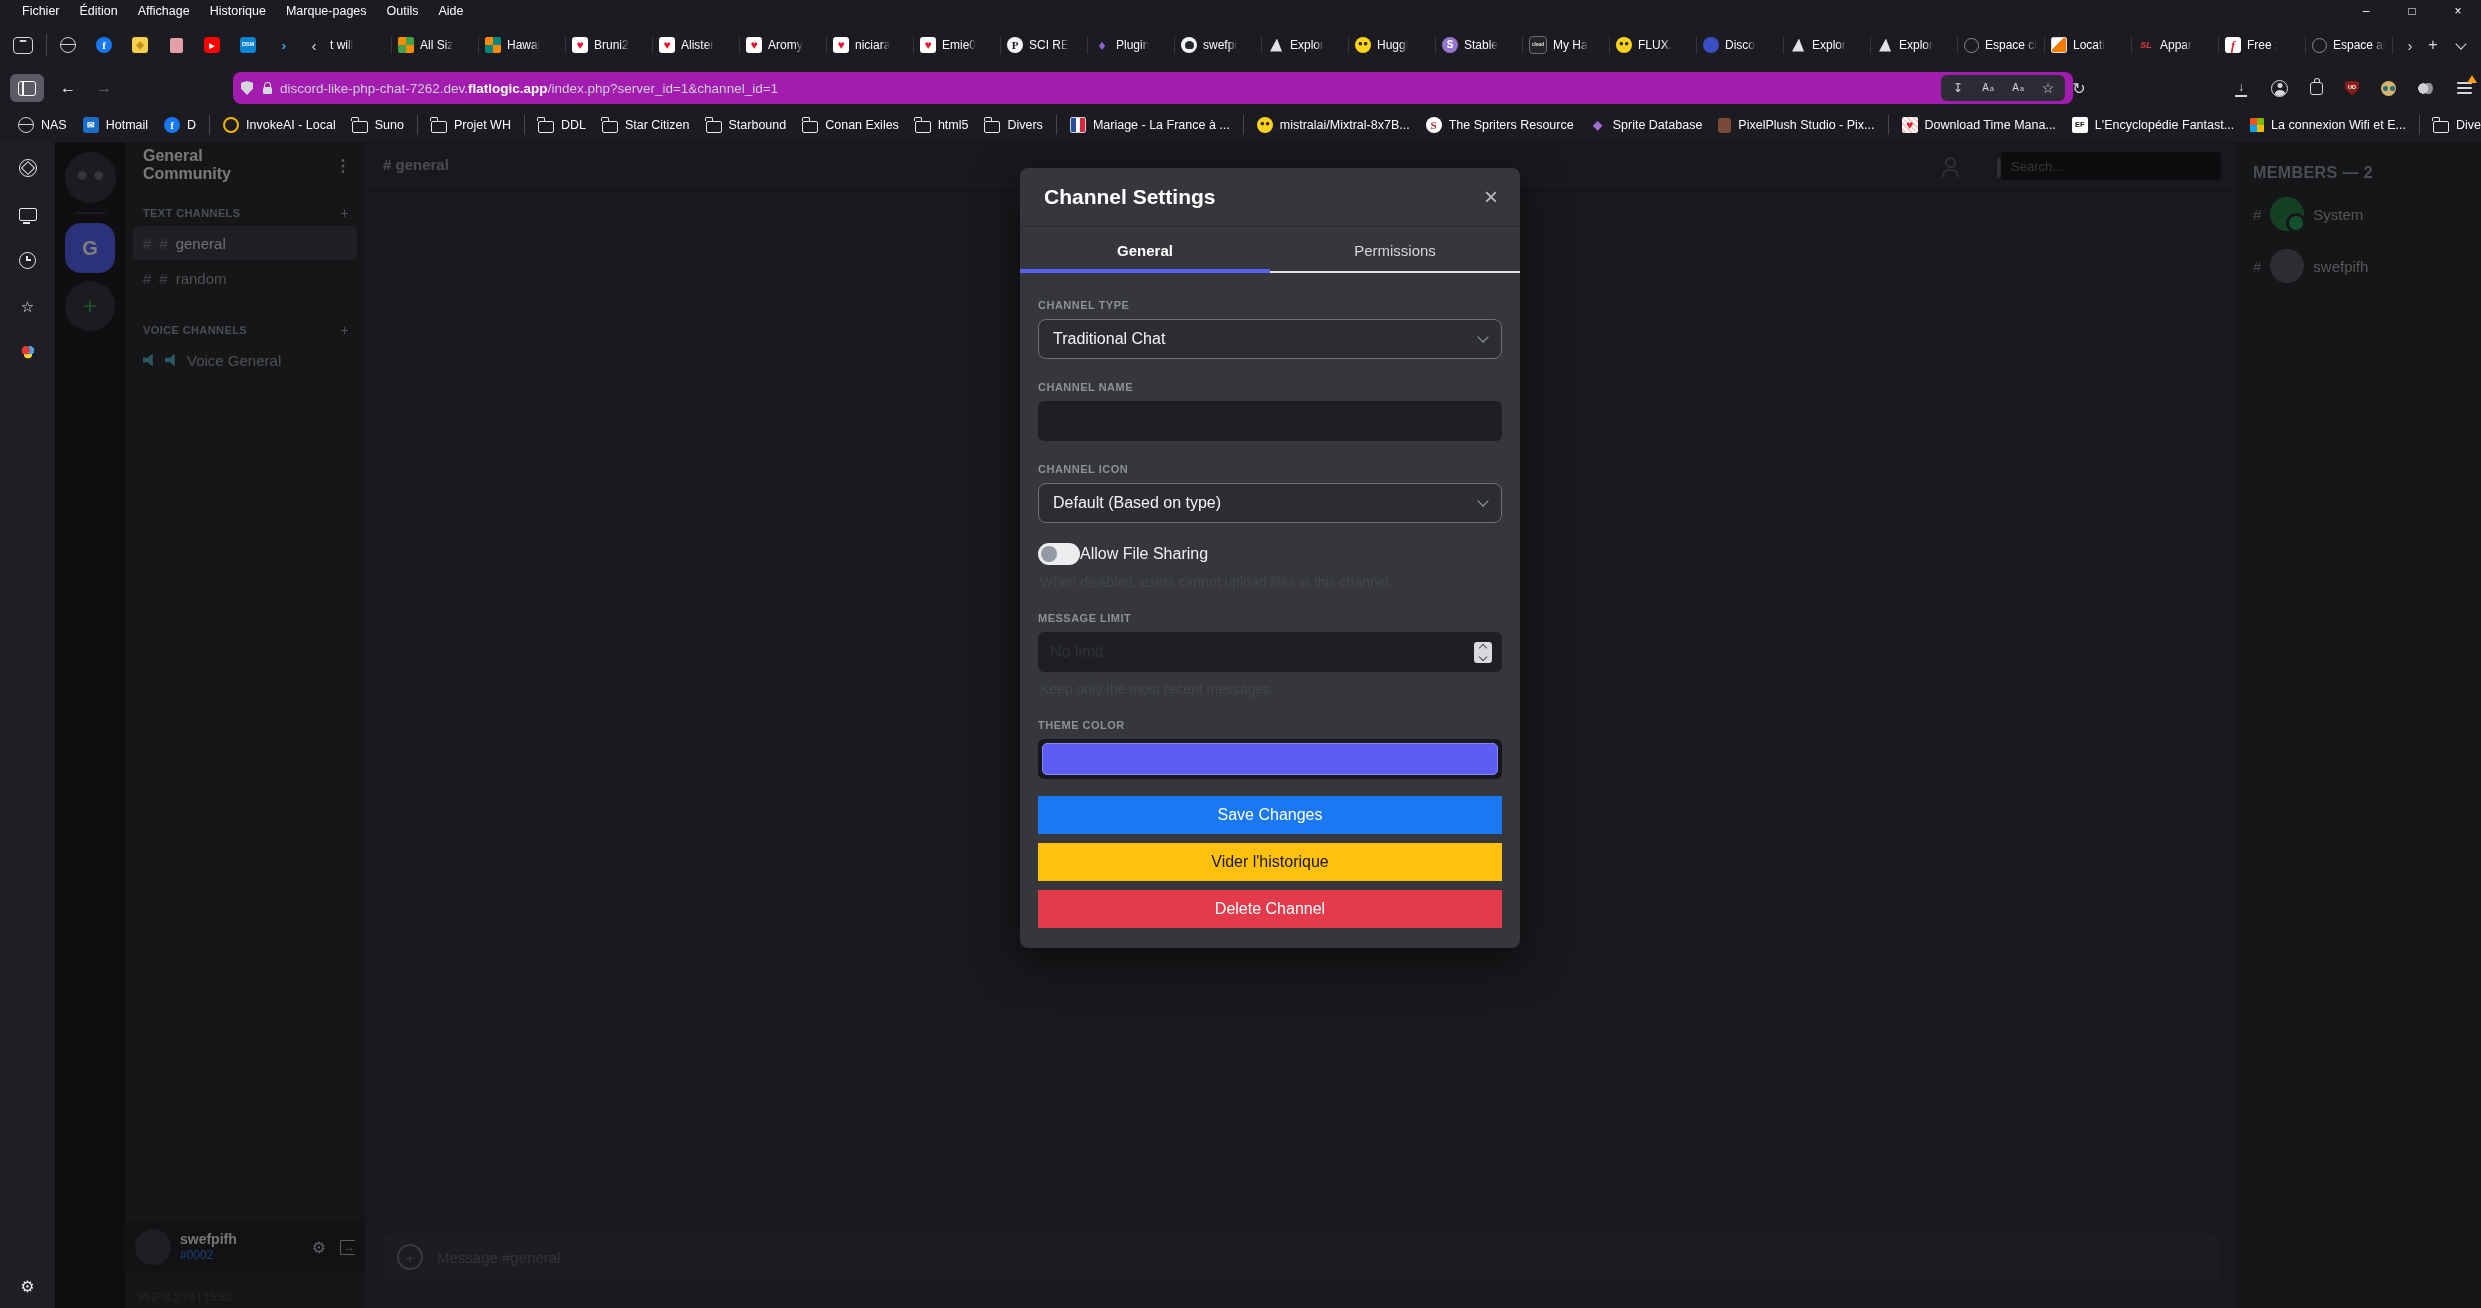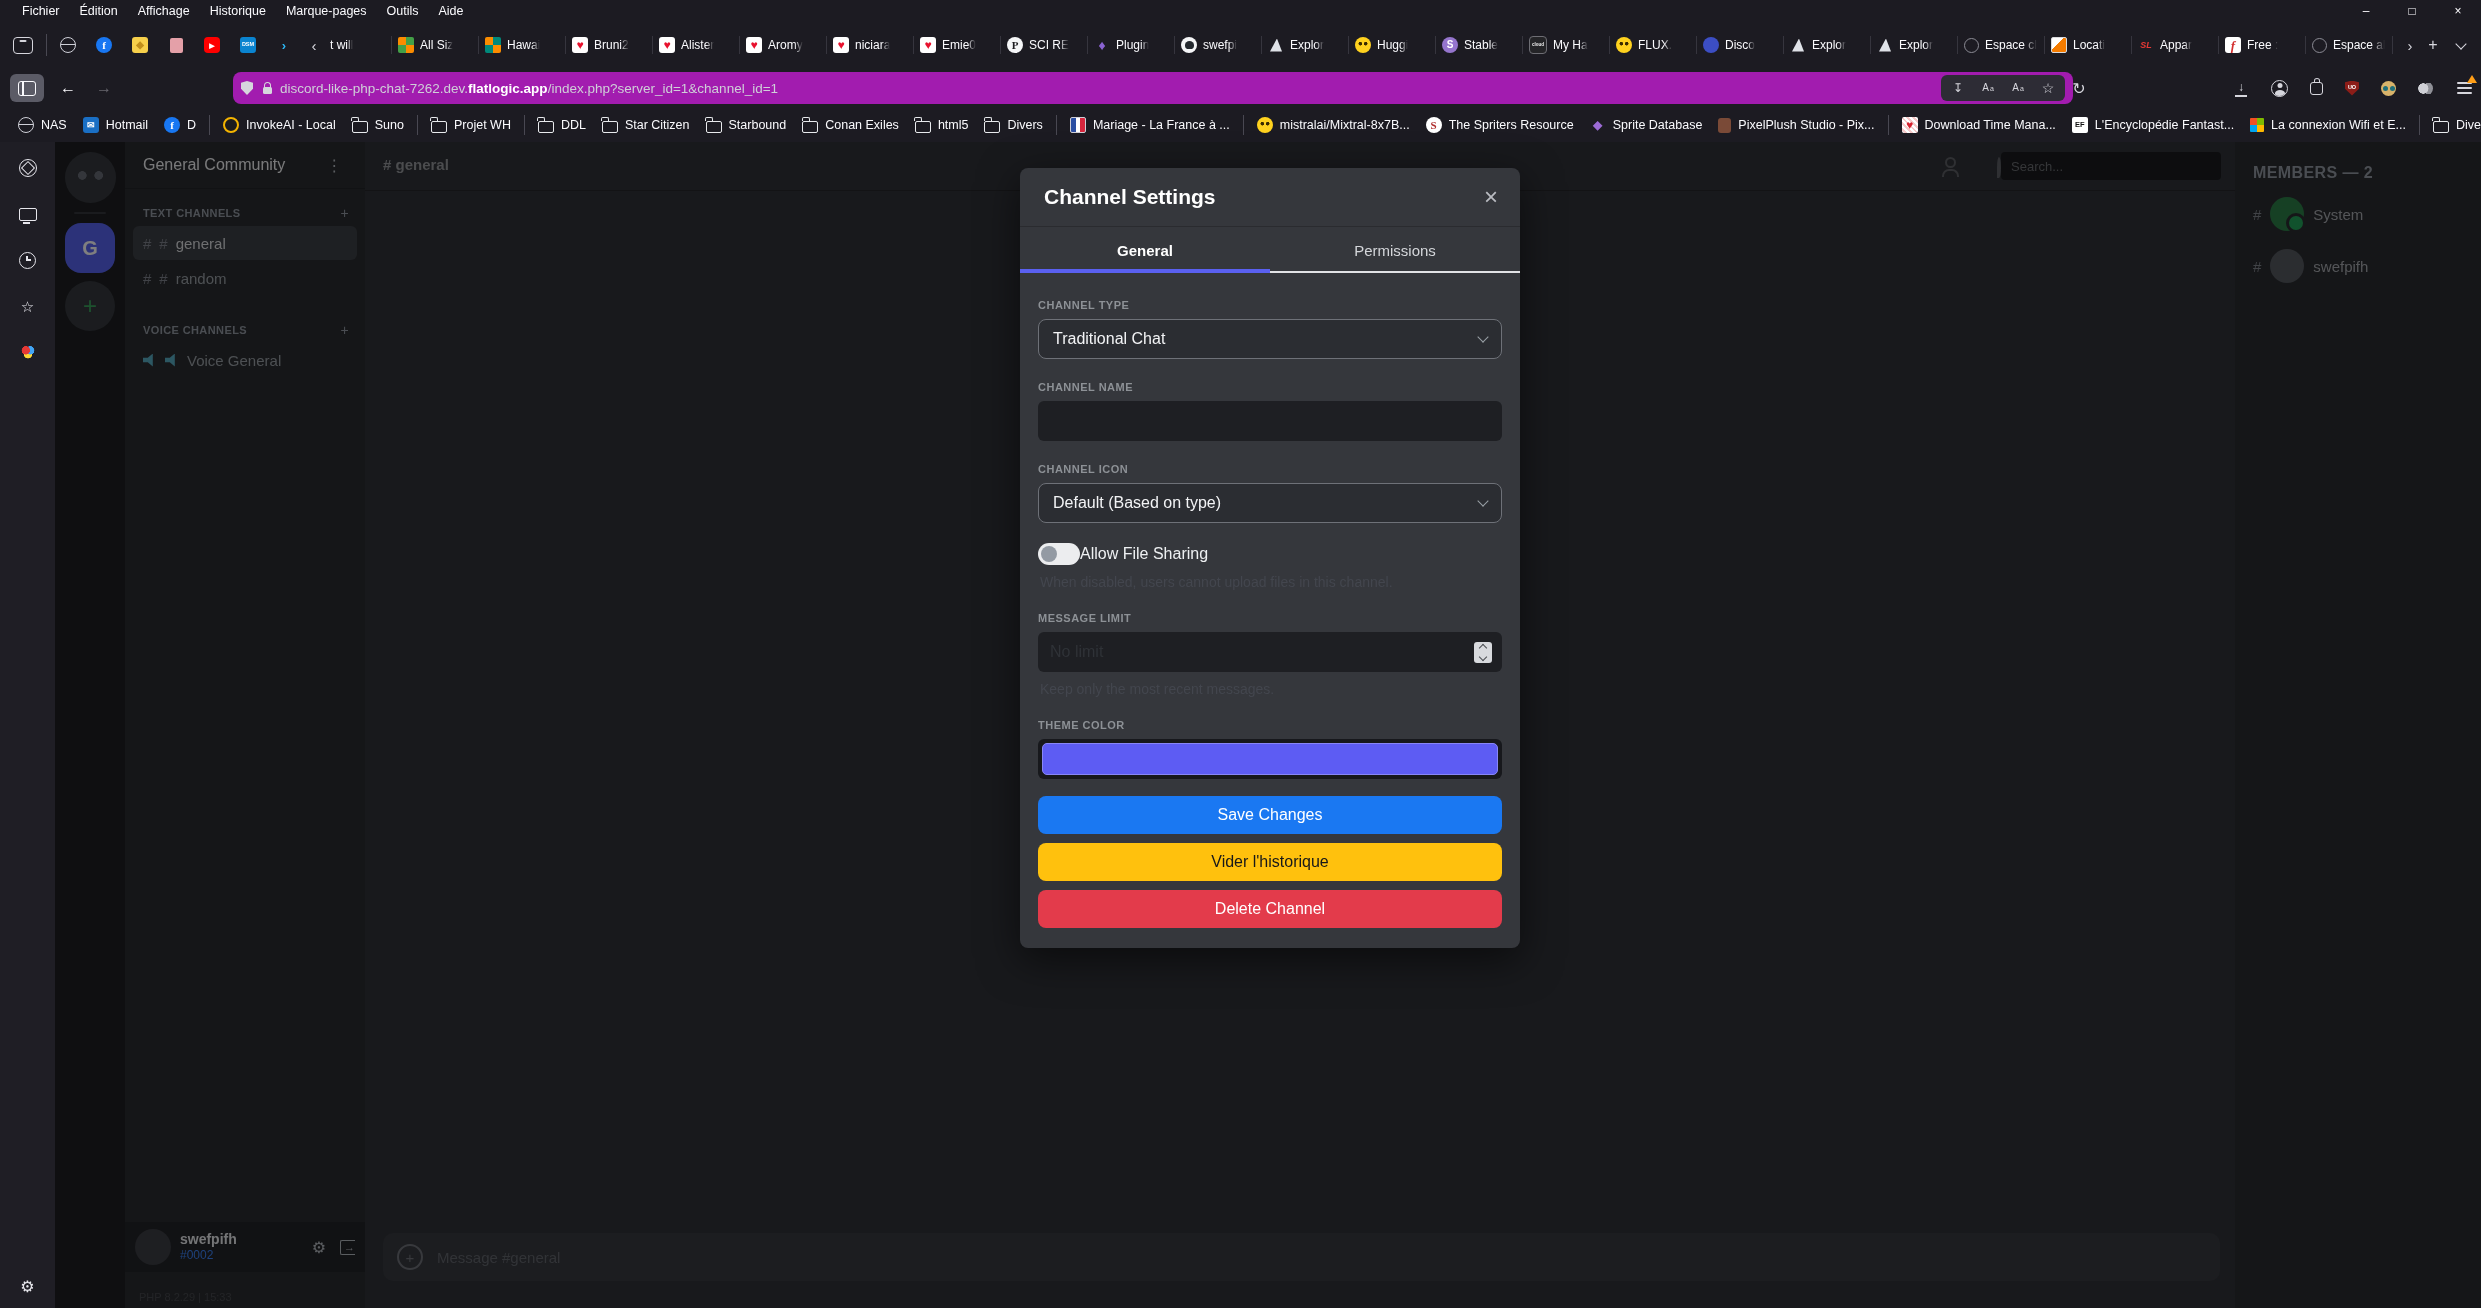--- a/index.html
+++ b/index.html
@@ -62,21 +62,21 @@
   
   .rail{position:absolute;left:0;top:0;width:70px;height:100%;background:#1e1f22;display:flex;flex-direction:column;align-items:center;}
   .discord-ava{width:51px;height:51px;border-radius:50%;background:#36393f;margin-top:10px;
     background-image:radial-gradient(circle at 34% 46%,#686d76 4px,transparent 4.6px),radial-gradient(circle at 66% 46%,#686d76 4px,transparent 4.6px);}
   .rail-divider{width:32px;height:2px;background:#35363c;border-radius:1px;margin:9px 0;}
   .server-tile{width:50px;height:50px;border-radius:16px;display:flex;align-items:center;justify-content:center;font-size:20px;font-weight:bold;color:#fff;}
   .add-server{width:50px;height:50px;border-radius:50%;background:#36393f;margin-top:8px;display:flex;align-items:center;justify-content:center;color:#3ba55d;font-size:24px;font-weight:400;}
 
   
   .channels{position:absolute;left:70px;top:0;width:240px;height:100%;background:#2b2d31;}
-  .ch-header{height:46px;display:flex;align-items:center;padding:0 14px 0 18px;border-bottom:1px solid #222428;font-size:16px;font-weight:normal;color:#f2f3f5;gap:41px;}
+  .ch-header{height:46px;display:flex;align-items:center;padding:0 14px 0 18px;border-bottom:1px solid #222428;font-size:16px;font-weight:bold;color:#f2f3f5;gap:41px;}
   .kebab{color:#b5bac1;font-size:16px;}
   .ch-section{display:flex;align-items:center;justify-content:space-between;padding:16px 16px 4px 18px;font-size:11px;font-weight:bold;letter-spacing:.4px;color:#949ba4;}
   .ch-add{font-size:14px;font-weight:400;color:#949ba4;}
   .ch-row{margin:1px 8px;height:34px;display:flex;align-items:center;gap:8px;padding:0 10px;border-radius:6px;font-size:15px;color:#9aa0a6;}
   .ch-row.active{background:#3d4046;color:#dcdee1;}
   .ch-hash{color:#80848e;font-size:15px;}
   .speaker{width:14px;height:13px;background:#58aec5;clip-path:polygon(0 32%,34% 32%,70% 0,70% 100%,34% 68%,0 68%);flex:none;}
 
   .user-panel{position:absolute;bottom:36px;left:0;right:0;height:50px;background:#232428;display:flex;align-items:center;padding:0 10px;gap:9px;}
   .user-ava{width:36px;height:36px;border-radius:50%;background:#3c3e44;flex:none;}
@@ -131,21 +131,21 @@
   .spinbox i{width:5px;height:5px;border-right:1.5px solid #4a4d52;border-bottom:1.5px solid #4a4d52;}
   .spin-up{transform:rotate(-135deg);margin-top:2px;}
   .spin-down{transform:rotate(45deg);margin-bottom:2px;}
   .toggle-row{margin-top:20px;display:flex;align-items:center;}
   .toggle{position:relative;width:42px;height:22px;border-radius:12px;background:#ecedef;flex:none;}
   .toggle .knob{position:absolute;left:3px;top:3px;width:16px;height:16px;border-radius:50%;background:#939aa3;}
   .toggle-label{font-size:16px;color:#eef0f2;}
   .m-help{margin-top:9px;font-size:14px;color:#43464e;padding-left:2px;}
   .color-well{margin-top:8px;height:40px;background:#17181c;border-radius:6px;padding:4px;box-sizing:border-box;}
   .color-swatch{width:100%;height:100%;border-radius:5px;border:1px solid #8886f7;box-sizing:border-box;}
-  .m-btn{margin-top:9px;height:38px;border-radius:8px;display:flex;align-items:center;justify-content:center;font-size:16px;font-weight:500;}
+  .m-btn{margin-top:9px;height:38px;border-radius:0;display:flex;align-items:center;justify-content:center;font-size:16px;font-weight:500;}
   .m-btn.save{margin-top:17px;}
 
   
   .ic{position:relative;display:inline-flex;align-items:center;justify-content:center;width:16px;height:16px;border-radius:3px;font-size:9px;font-weight:bold;color:#fff;flex:none;line-height:1;}
   .ic-globe{border:1.5px solid #cfd0d8;border-radius:50%;background:linear-gradient(transparent 6px,#cfd0d8 6px,#cfd0d8 7.5px,transparent 7.5px);width:14px;height:14px;}
   .ic-globe-dim{border:1.5px solid #8b8b94;border-radius:50%;width:13px;height:13px;}
   .ic-facebook{background:#1877f2;border-radius:50%;font-family:"Liberation Serif",serif;font-size:11px;}
   .ic-diamond{background:#f7d04b;color:#c18f1b;font-size:10px;}
   .ic-sprite-pink{background:#e4a0a8;border-radius:2px;width:13px;height:15px;}
   .ic-youtube{background:#ff0000;border-radius:4px;font-size:7px;}

